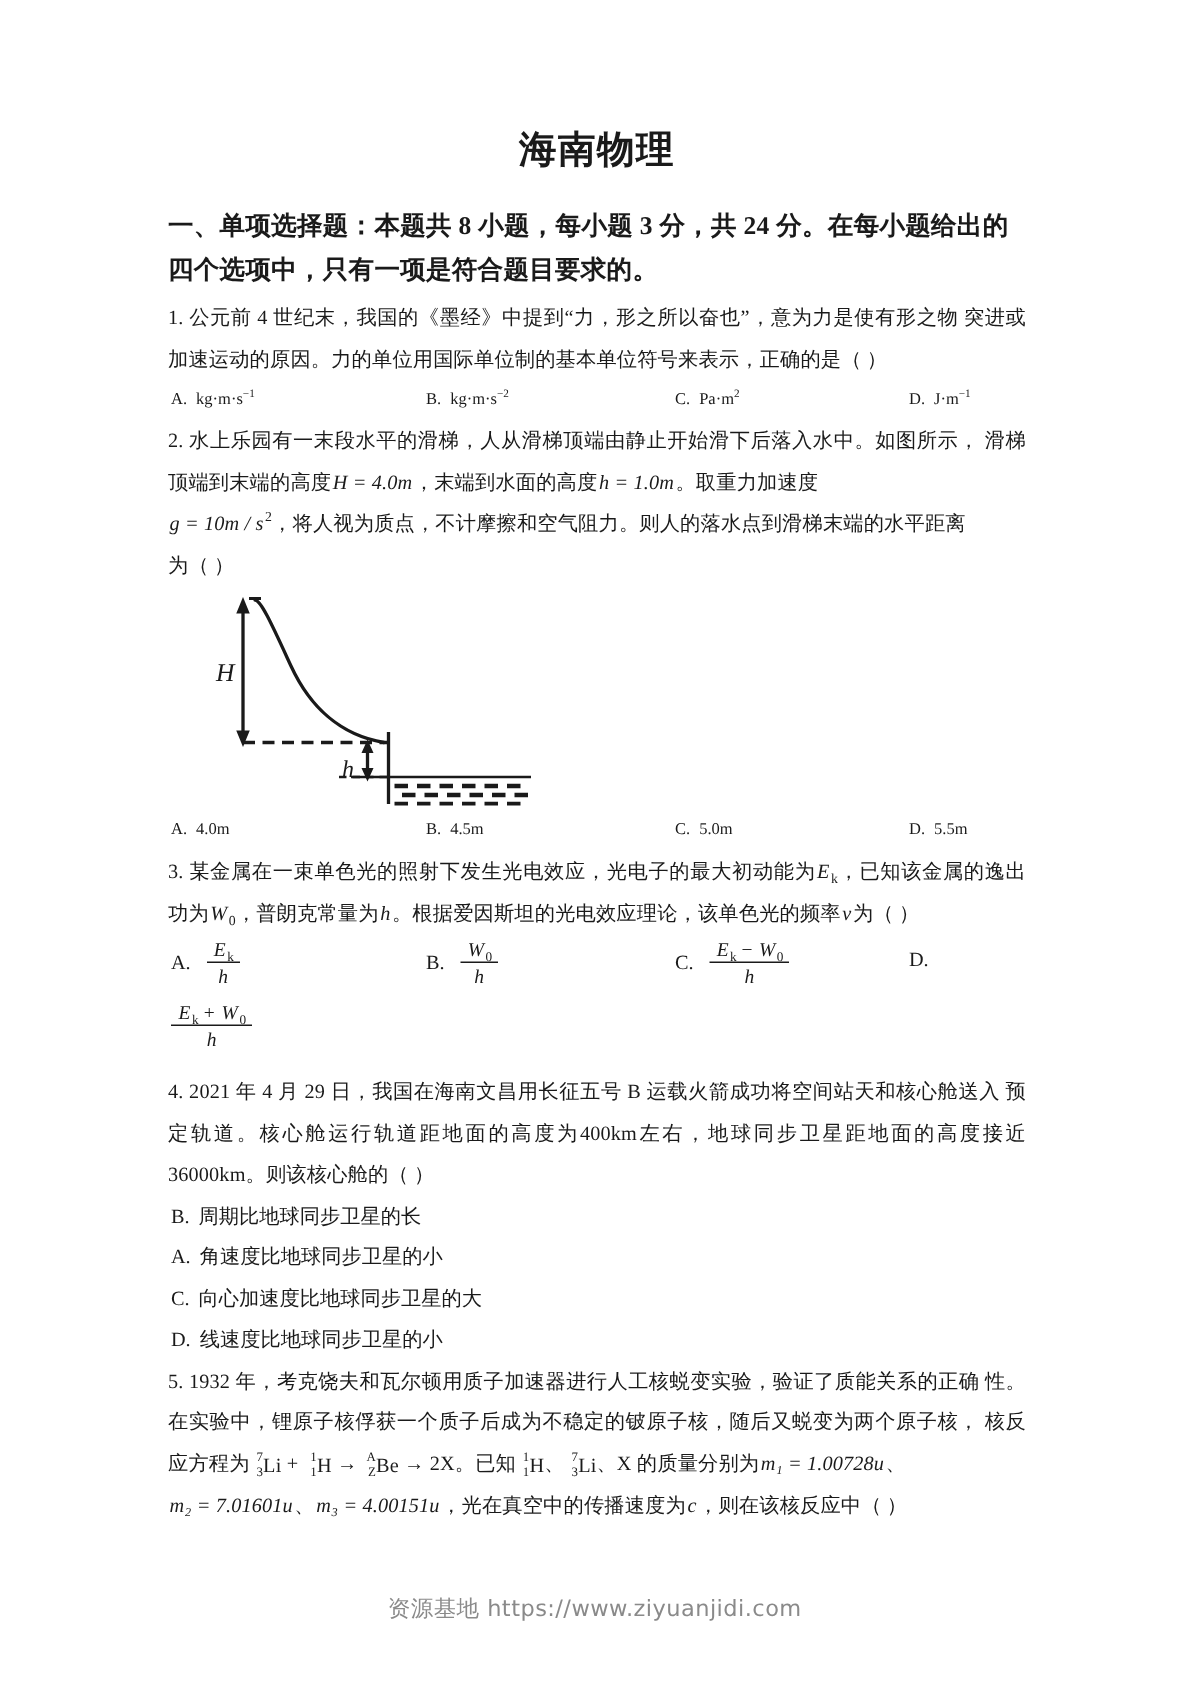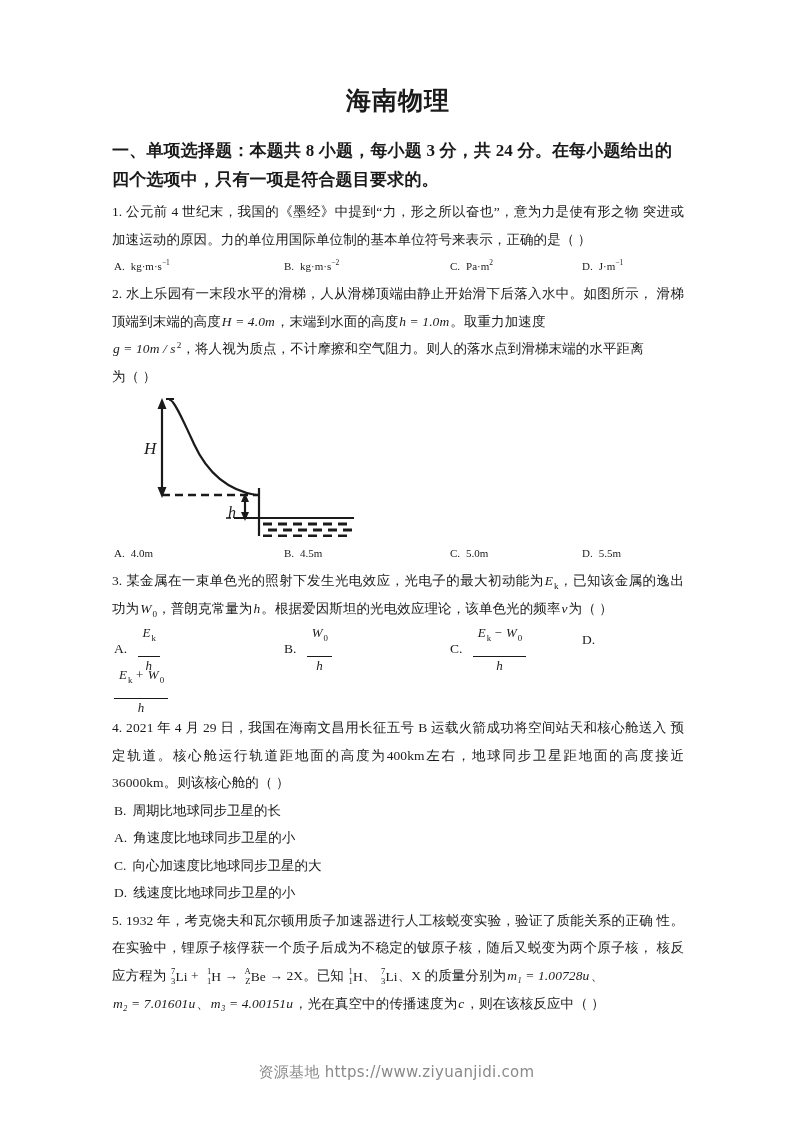--- a/index.html
+++ b/index.html
@@ -68,21 +68,21 @@
     line-height: 27px;
   }
   .opt {
     position: absolute;
     top: 0;
     white-space: nowrap;
   }
   .opt.a { left: 2px; }
   .opt.b { left: 172px; }
   .opt.c { left: 338px; }
-  .opt.d { left: 470px; }
+  .opt.d { left: 494px; }
   .opt-lbl { margin-right: 6px; }
 
   .opts-stack .opt-line {
     font-size: 13.5px;
     line-height: 27.5px;
     padding-left: 2px;
   }
 
   
   .mi {
@@ -135,21 +135,21 @@
     vertical-align: middle;
     text-align: center;
     font-size: 13px;
     line-height: 1.22;
     position: relative;
     top: -1px;
     margin: 0 1px;
   }
   .frac .num {
     display: block;
-    padding: 0 4px 15px 4px;
+    padding: 0 4px 0 4px;
     border-bottom: 1px solid #1a1a1a;
   }
   .frac .den {
     display: block;
     padding: 1px 4px 0 4px;
   }
 
   .opts-frac {
     position: relative;
     height: 46px;

